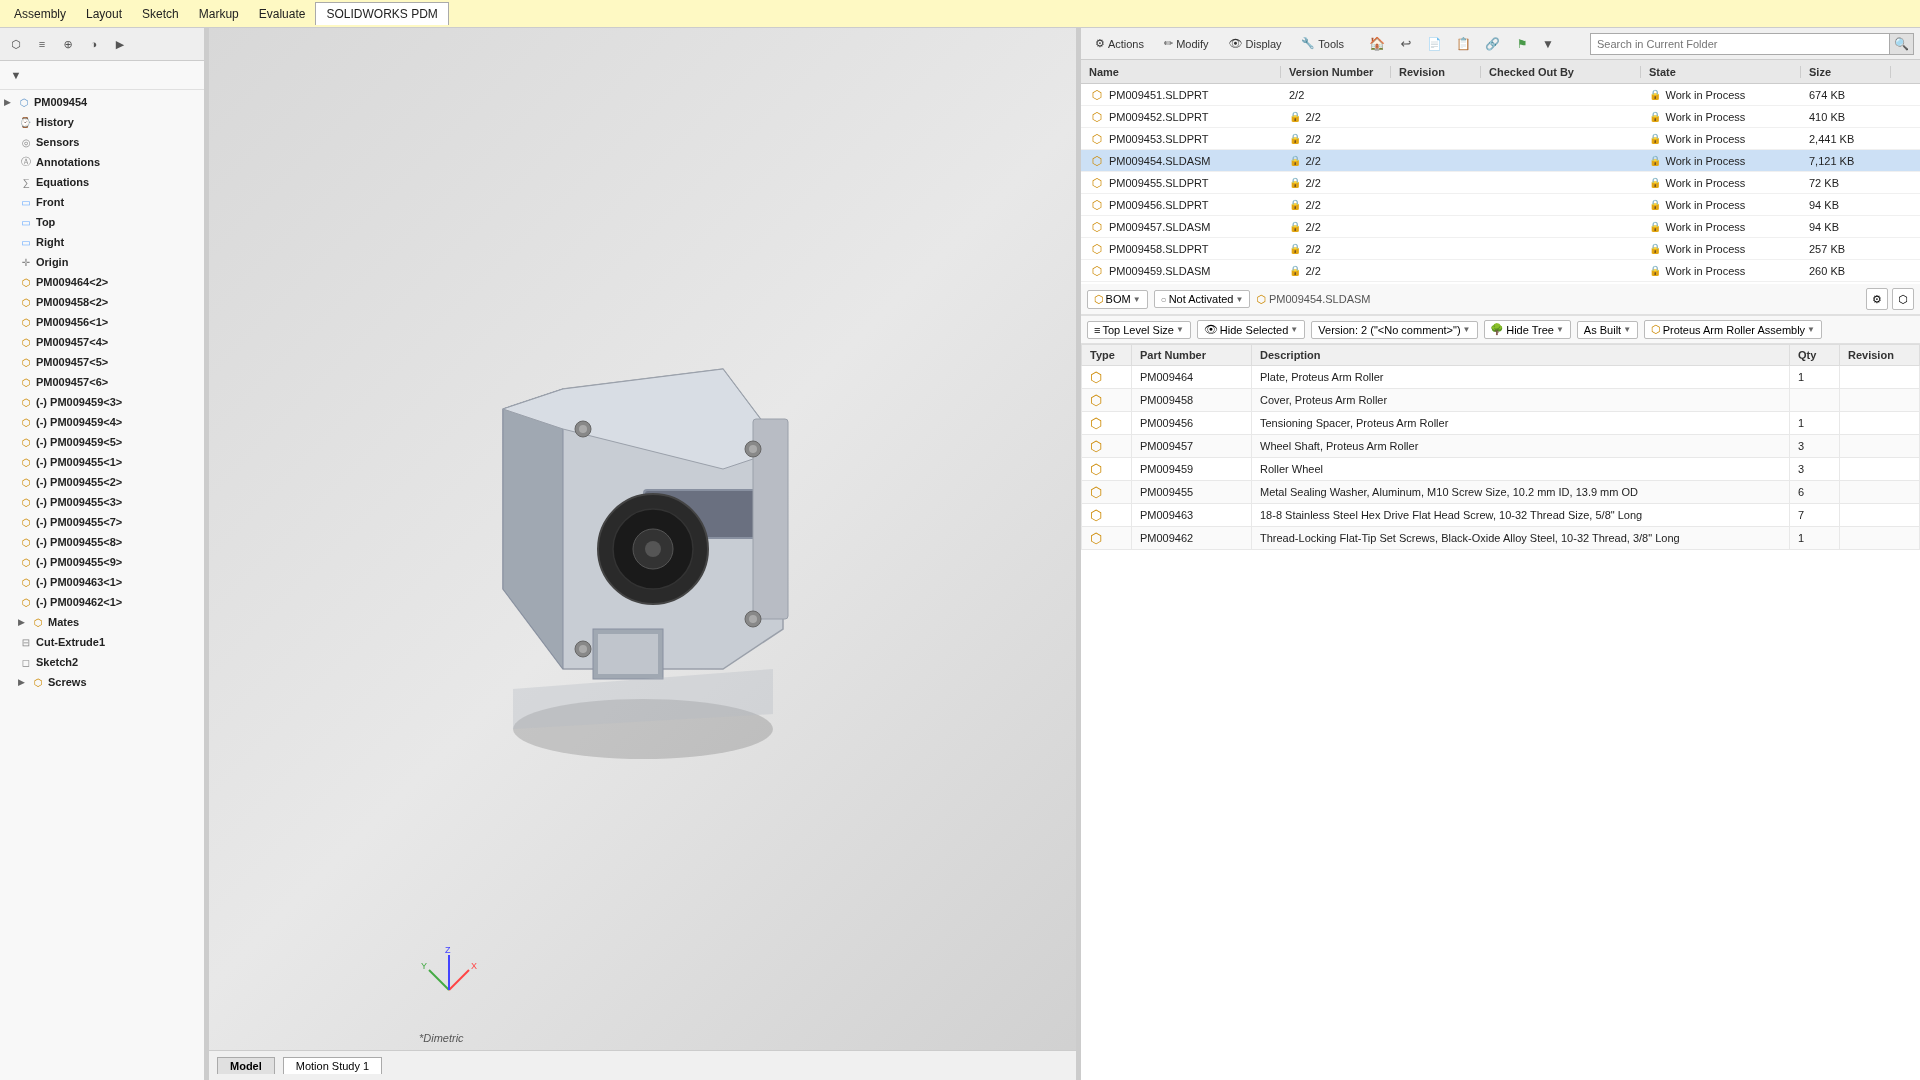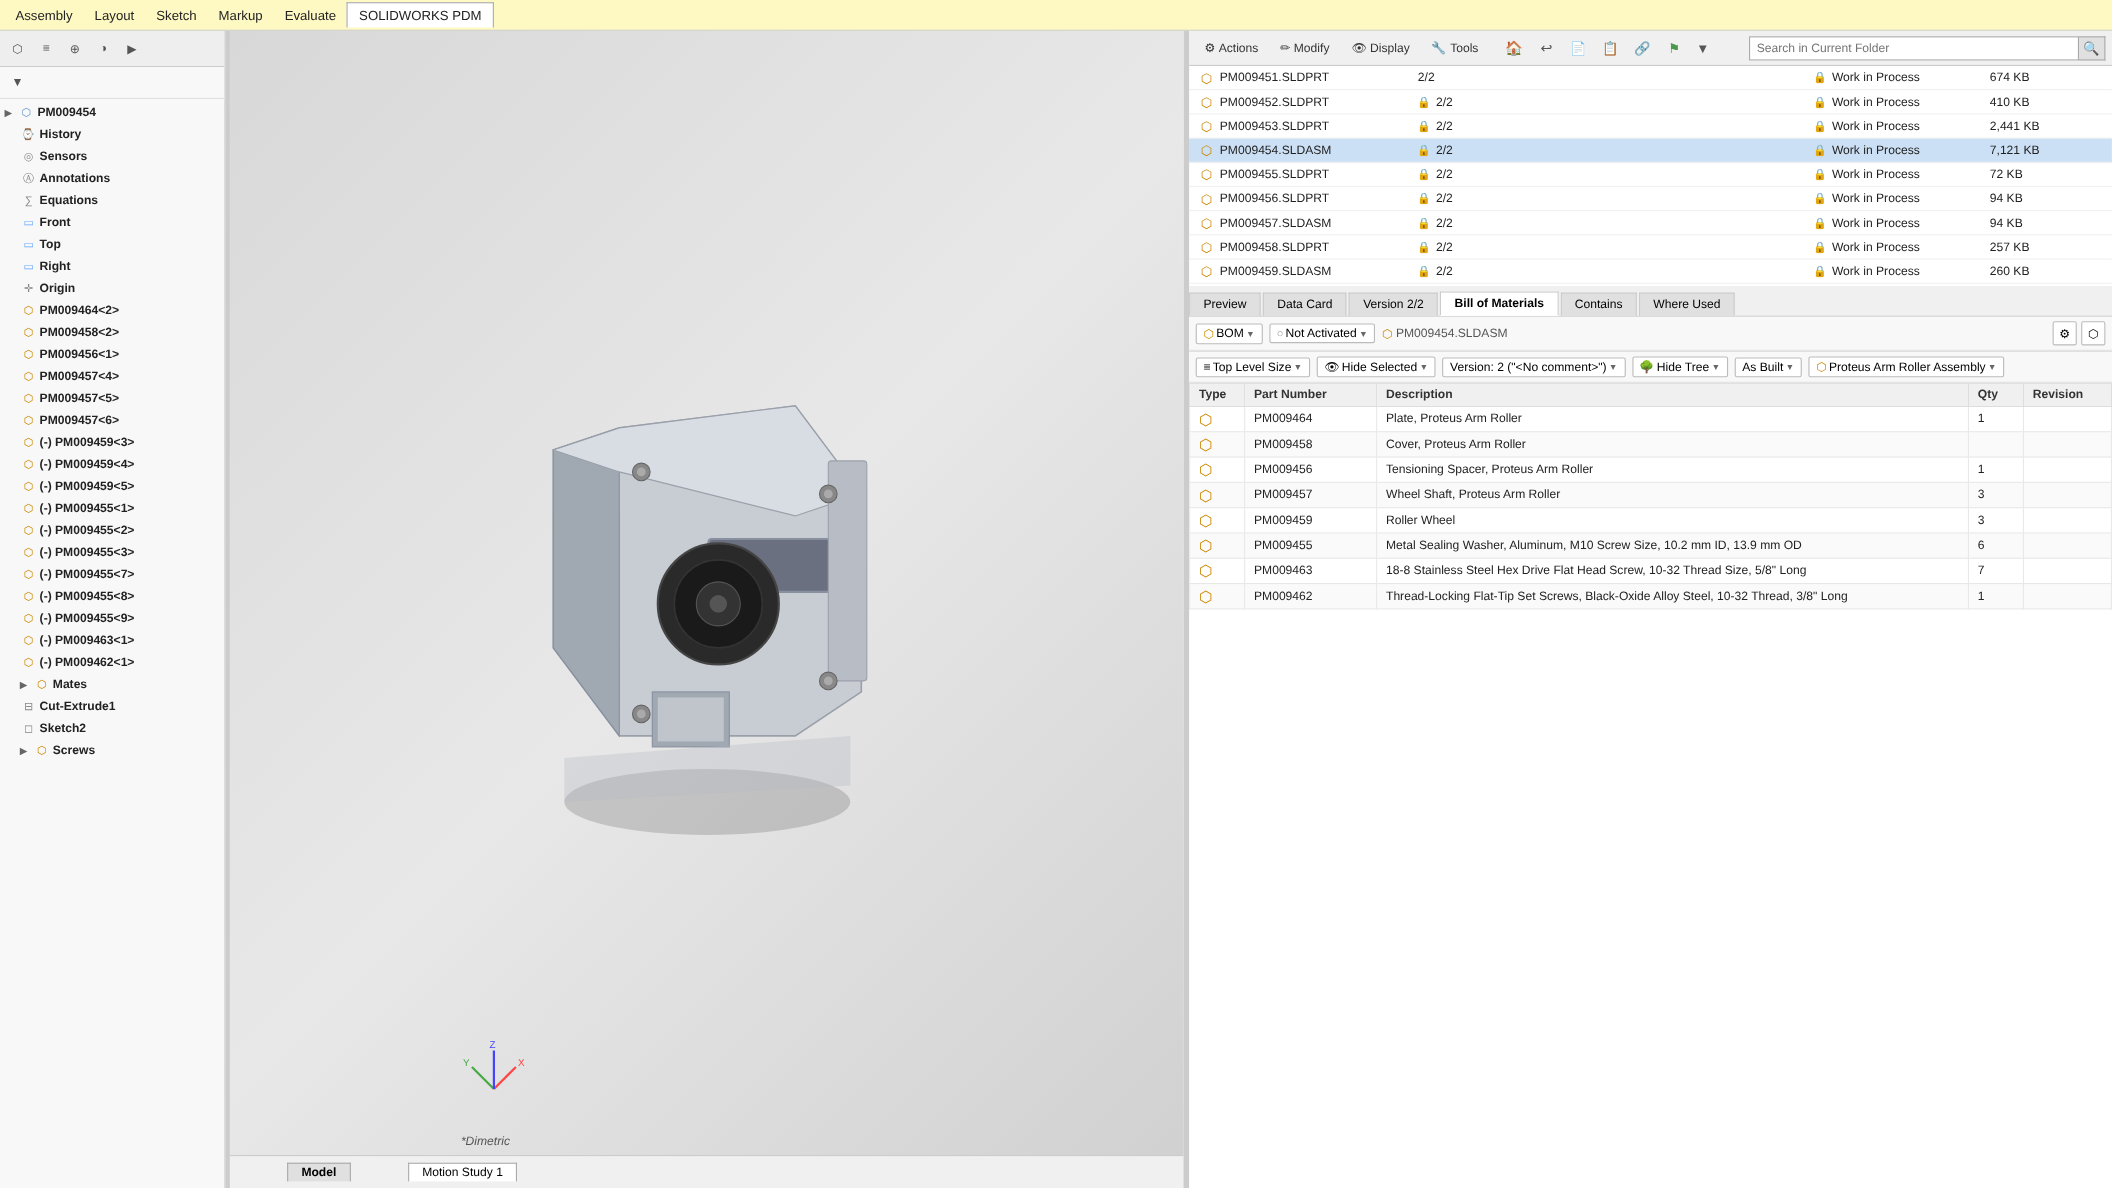--- a/index.html
+++ b/index.html
@@ -21,21 +21,21 @@
     .tree-area { flex: 1; overflow-y: auto; padding: 2px; }
     .tree-item { display: flex; align-items: center; padding: 1px 2px; cursor: pointer; min-height: 20px; }
     .tree-icon { width: 16px; height: 16px; display: inline-flex; align-items: center; justify-content: center; font-size: 10px; flex-shrink: 0; margin-right: 2px; }
     .tree-label { font-size: 11px; color: #222; white-space: nowrap; font-weight: bold; }
     .expand-arrow { width: 12px; font-size: 9px; color: #666; flex-shrink: 0; }
 
     
     .center-view { flex: 1; background: linear-gradient(135deg, #d8d8d8 0%, #e8e8e8 50%, #d0d0d0 100%); position: relative; overflow: hidden; display: flex; flex-direction: column; }
     .view-content { flex: 1; position: relative; display: flex; align-items: center; justify-content: center; }
     .view-bottom { height: 30px; background: #f0f0f0; border-top: 1px solid #ccc; display: flex; align-items: center; padding: 0 8px; gap: 8px; }
-    .view-tab { padding: 2px 12px; background: #fff; border: 1px solid #aaa; border-bottom: none; font-size: 11px; cursor: pointer; margin-left: 44px; }
+    .view-tab { padding: 2px 12px; background: #fff; border: 1px solid #aaa; border-bottom: none; font-size: 11px; cursor: pointer; }
     .view-tab.active { background: #e0e0e0; font-weight: bold; }
 
     
     .axis-indicator { position: absolute; bottom: 50px; left: 200px; width: 60px; height: 60px; }
 
     
     .right-panel { width: 840px; background: #fff; border-left: 1px solid #ccc; display: flex; flex-direction: column; flex-shrink: 0; }
 
     
     .pdm-toolbar { display: flex; align-items: center; background: #f0f0f0; border-bottom: 1px solid #ccc; height: 32px; padding: 0 6px; gap: 4px; flex-shrink: 0; }
@@ -333,20 +333,28 @@
         <div class="panel-icon-btn" style="width:26px;height:26px;font-size:12px;color:#4a9a4a;">⚑</div>
         <div class="panel-icon-btn" style="width:20px;height:26px;font-size:12px;">▼</div>
       </div>
 
       <div class="pdm-search" style="margin-left:auto;">
         <input type="text" style="width: 300px; height: 22px; border: 1px solid rgb(170, 170, 170); padding: 0px 6px; font-size: 11px;" placeholder="Search in Current Folder">
         <div class="pdm-search-btn">🔍</div>
       </div>
     </div>
 
+    <div class="file-list-header">
+      <div class="file-col col-name">Name</div>
+      <div class="file-col col-version">Version Number</div>
+      <div class="file-col col-revision">Revision</div>
+      <div class="file-col col-checkedout">Checked Out By</div>
+      <div class="file-col col-state">State</div>
+      <div class="file-col col-size">Size</div>
+    </div>
 
     <div class="file-list" style="overflow-y:auto;max-height:200px;">
       <div class="file-row">
         <div class="file-cell col-name">
             <span class="part-icon" style="color:#cc8800;font-size:12px;">⬡</span>
             <span>PM009451.SLDPRT</span>
           </div>
         <div class="file-cell col-version" style="gap:4px;">2/2</div>
         <div class="file-cell col-revision"></div>
         <div class="file-cell col-checkedout"></div>
@@ -494,28 +502,20 @@
       </div>
       <div class="file-row">
 
         <div class="file-cell col-revision"></div>
         <div class="file-cell col-checkedout"></div>
 
       </div>
 
     </div>
 
-    <div class="tab-bar">
-      <div class="tab">Preview</div>
-      <div class="tab">Data Card</div>
-      <div class="tab">Version 2/2</div>
-      <div class="tab active">Bill of Materials</div>
-      <div class="tab">Contains</div>
-      <div class="tab">Where Used</div>
-    </div>
 
     <div class="bom-toolbar">
       <div class="bom-dropdown">
         <span style="color:#cc8800;font-size:11px;">⬡</span>
         <span>BOM</span>
         <span class="chevron">▼</span>
       </div>
       <div class="bom-dropdown">
         <span style="font-size:10px;color:#888;">○</span>
         <span>Not Activated</span>

